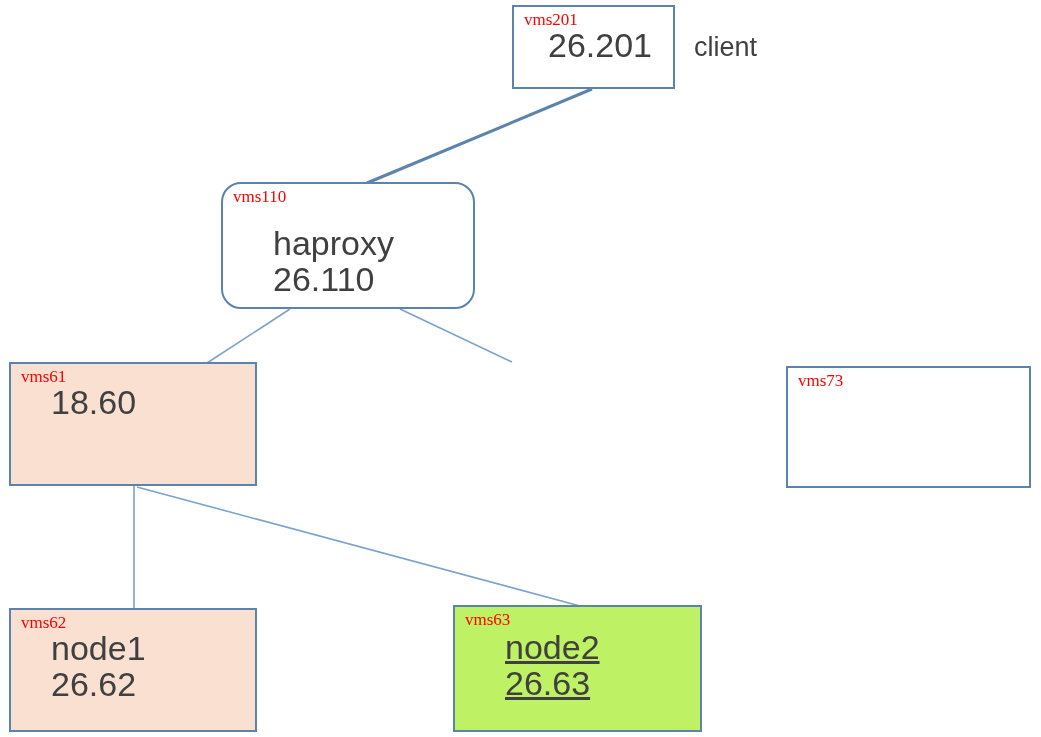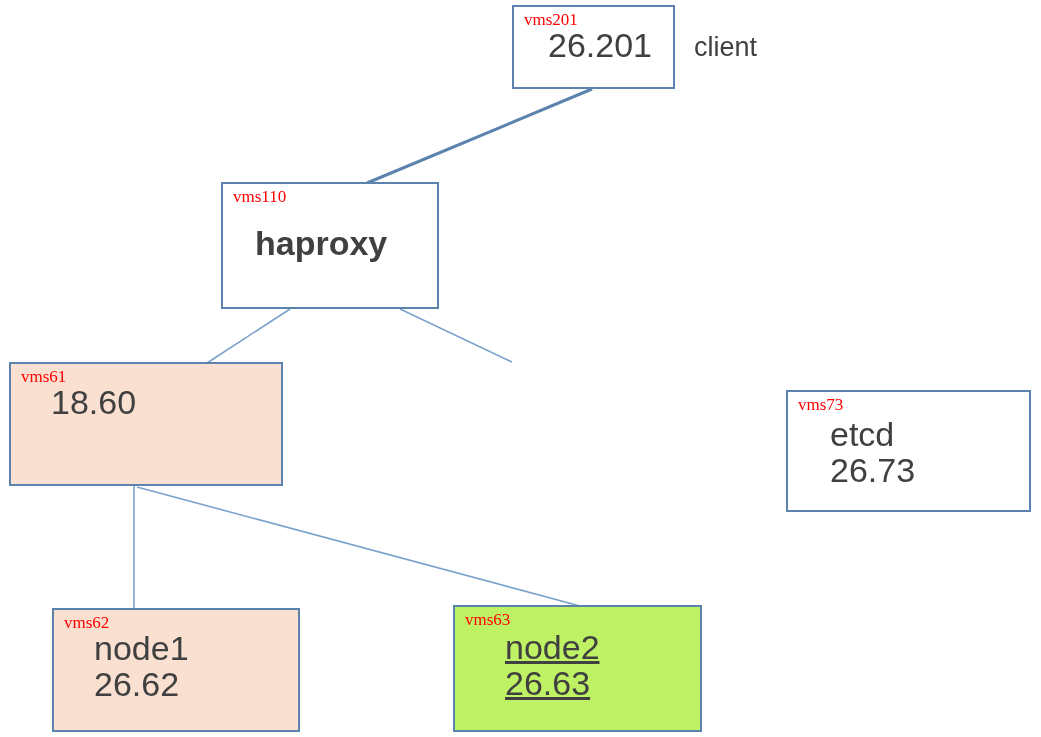--- a/index.html
+++ b/index.html
@@ -76,44 +76,41 @@
     </svg>
 
   <div class="node" style="left: 512px; top: 5px; width: 163px; height: 84px;">
     <span class="node-tag">vms201</span>
     <span class="node-body" style="left: 34px; top: 20px;">
 
       <span class="line2">26.201</span>
     </span>
   </div>
 
-  <div class="node" style="left: 221px; top: 182px; width: 218px; height: 127px;">
+  <div class="node" style="left: 221px; top: 182px; width: 254px; height: 127px; border-radius: 20px;">
     <span class="node-tag">vms110</span>
-    <span class="node-body" style="left: 32px; top: 41px; font-weight: bold;">
+    <span class="node-body" style="left: 50px; top: 41px;">
       <span class="line1">haproxy</span>
+      <span class="line2">26.110</span>
     </span>
   </div>
 
-  <div class="node filled" style="left: 9px; top: 362px; width: 274px; height: 124px; background: rgb(250, 224, 209);">
+  <div class="node filled" style="left: 9px; top: 362px; width: 248px; height: 124px; background: rgb(250, 224, 209);">
     <span class="node-tag">vms61</span>
     <span class="node-body" style="left: 40px; top: 20px;">
       <span class="line2">18.60</span>
     </span>
   </div>
 
 
-  <div class="node" style="left: 786px; top: 366px; width: 245px; height: 122px; margin-top: 24px;">
+  <div class="node" style="left: 786px; top: 366px; width: 245px; height: 122px;">
     <span class="node-tag">vms73</span>
-    <span class="node-body" style="left: 42px; top: 24px;">
-      <span class="line1">etcd</span>
-      <span class="line2">26.73</span>
-    </span>
   </div>
 
-  <div class="node filled" style="left: 9px; top: 608px; width: 248px; height: 124px; background: rgb(250, 224, 209); margin-left: 43px;">
+  <div class="node filled" style="left: 9px; top: 608px; width: 248px; height: 124px; background: rgb(250, 224, 209);">
     <span class="node-tag">vms62</span>
     <span class="node-body" style="left: 40px; top: 20px;">
       <span class="line1">node1</span>
       <span class="line2">26.62</span>
     </span>
   </div>
 
   <div class="node filled" style="left: 453px; top: 605px; width: 249px; height: 127px; background: #bef264;">
     <span class="node-tag">vms63</span>
     <span class="node-body" style="left: 50px; top: 22px; text-decoration: underline;">

